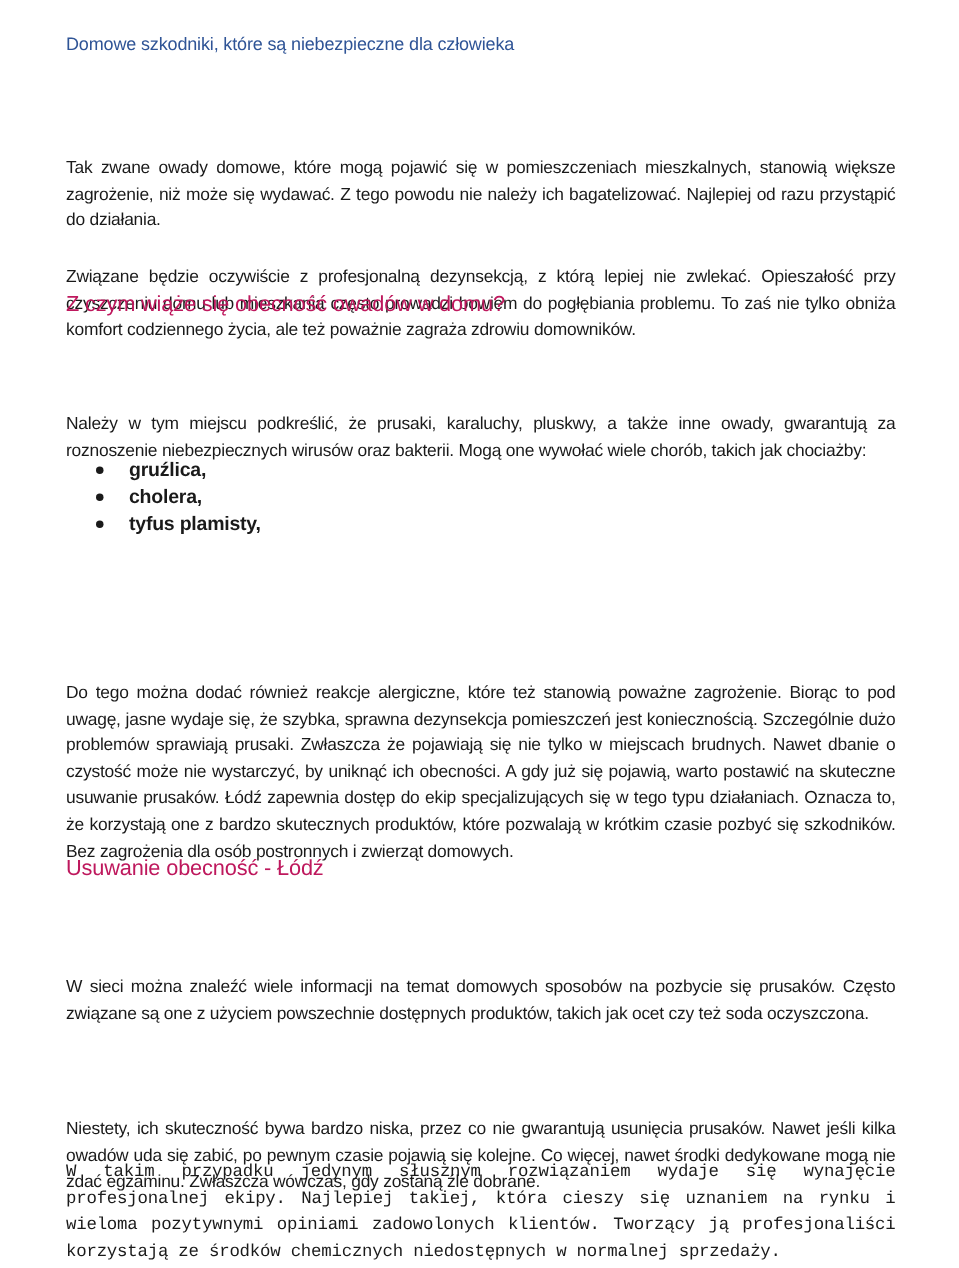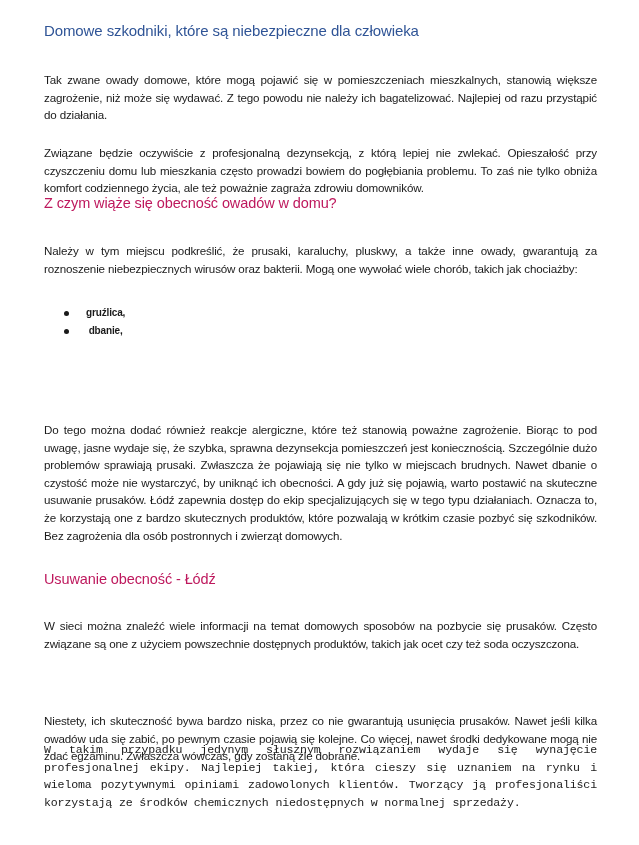--- a/index.html
+++ b/index.html
@@ -4,38 +4,39 @@
 <style>
   html, body { margin: 0; padding: 0; background: #ffffff; }
   body { width: 639px; height: 845px; overflow: hidden; position: relative; }
   .page {
     position: absolute; left: 44px; top: 0; width: 553px;
     font-family: "Liberation Sans", sans-serif;
     color: #1a1a1a;
   }
   .h1 {
     position: absolute; left: 0; top: 22px;
-    font-size: 15px; color: #2f5496; font-weight: normal; white-space: nowrap;
+    font-size: 12px; color: #2f5496; font-weight: normal; white-space: nowrap;
     letter-spacing: -0.1px;
   }
   .h2 {
     position: absolute; left: 0; font-size: 14.5px; color: #be185d; white-space: nowrap;
     letter-spacing: -0.1px;
   }
   .p {
     position: absolute; left: 0; width: 553px;
     font-size: 11.6px; line-height: 17.6px; text-align: justify;
     letter-spacing: -0.15px;
+    margin-top: 32px;
   }
   ul.list {
     position: absolute; left: 0; margin: 0; padding: 0; list-style: none;
   }
   ul.list li {
-    position: relative; padding-left: 42px; font-size: 10px; line-height: 18px;
-    font-weight: bold; letter-spacing: -0.15px; height: 18px; text-align: center;
+    position: relative; padding-left: 42px; font-size: 13px; line-height: 18px;
+    font-weight: bold; letter-spacing: -0.15px; height: 18px;
   }
   ul.list li .bullet {
     position: absolute; left: 20px; top: 7px; width: 5px; height: 5px; border-radius: 50%;
     background: #1a1a1a;
   }
 </style>
 </head>
 <body>
 
 <div class="page">
@@ -43,21 +44,22 @@
 
   <div class="p" style="top:71px;">Tak zwane owady domowe, które mogą pojawić się w pomieszczeniach mieszkalnych, stanowią większe zagrożenie, niż może się wydawać. Z tego powodu nie należy ich bagatelizować. Najlepiej od razu przystąpić do działania.</div>
   <div class="p" style="top:144px;">Związane będzie oczywiście z profesjonalną dezynsekcją, z którą lepiej nie zwlekać. Opieszałość przy czyszczeniu domu lub mieszkania często prowadzi bowiem do pogłębiania problemu. To zaś nie tylko obniża komfort codziennego życia, ale też poważnie zagraża zdrowiu domowników.</div>
 
   <div class="h2" style="top:195px;">Z czym wiąże się obecność owadów w domu?</div>
 
   <div class="p" style="top:242px;">Należy w tym miejscu podkreślić, że prusaki, karaluchy, pluskwy, a także inne owady, gwarantują za roznoszenie niebezpiecznych wirusów oraz bakterii. Mogą one wywołać wiele chorób, takich jak chociażby:</div>
 
   <ul class="list" style="top:304px;">
     <li><span class="bullet"></span><span>gruźlica,</span></li>
-    <li><span class="bullet"></span><span>dbanie,</span></li>
+    <li><span class="bullet"></span><span>cholera,</span></li>
+    <li><span class="bullet"></span><span>tyfus plamisty,</span></li>
   </ul>
 
   <div class="p" style="top:421px;">Do tego można dodać również reakcje alergiczne, które też stanowią poważne zagrożenie. Biorąc to pod uwagę, jasne wydaje się, że szybka, sprawna dezynsekcja pomieszczeń jest koniecznością. Szczególnie dużo problemów sprawiają prusaki. Zwłaszcza że pojawiają się nie tylko w miejscach brudnych. Nawet dbanie o czystość może nie wystarczyć, by uniknąć ich obecności. A gdy już się pojawią, warto postawić na skuteczne usuwanie prusaków. Łódź zapewnia dostęp do ekip specjalizujących się w tego typu działaniach. Oznacza to, że korzystają one z bardzo skutecznych produktów, które pozwalają w krótkim czasie pozbyć się szkodników. Bez zagrożenia dla osób postronnych i zwierząt domowych.</div>
 
   <div class="h2" style="top:571px;">Usuwanie obecność - Łódź</div>
 
   <div class="p" style="top:617px;">W sieci można znaleźć wiele informacji na temat domowych sposobów na pozbycie się prusaków. Często związane są one z użyciem powszechnie dostępnych produktów, takich jak ocet czy też soda oczyszczona.</div>
   <div class="p" style="top:712px;">Niestety, ich skuteczność bywa bardzo niska, przez co nie gwarantują usunięcia prusaków. Nawet jeśli kilka owadów uda się zabić, po pewnym czasie pojawią się kolejne. Co więcej, nawet środki dedykowane mogą nie zdać egzaminu. Zwłaszcza wówczas, gdy zostaną źle dobrane.</div>
   <div class="p" style="top:741px;font-family:Liberation Mono, monospace;">W takim przypadku jedynym słusznym rozwiązaniem wydaje się wynajęcie profesjonalnej ekipy. Najlepiej takiej, która cieszy się uznaniem na rynku i wieloma pozytywnymi opiniami zadowolonych klientów. Tworzący ją profesjonaliści korzystają ze środków chemicznych niedostępnych w normalnej sprzedaży.</div>
 </div>

